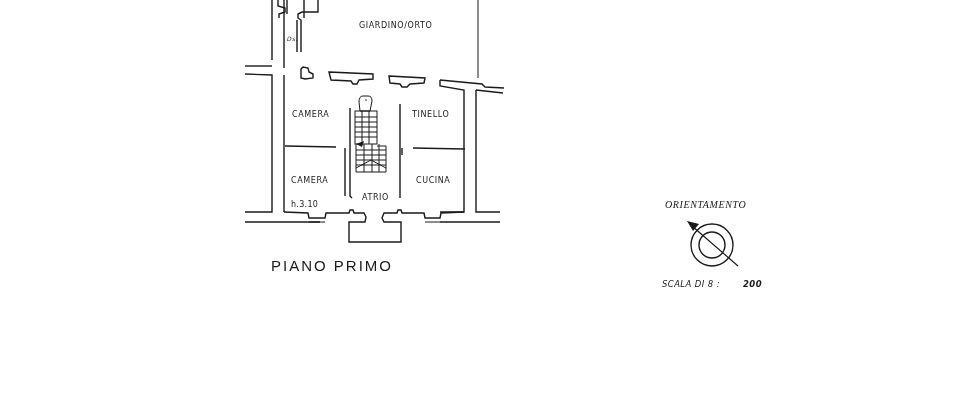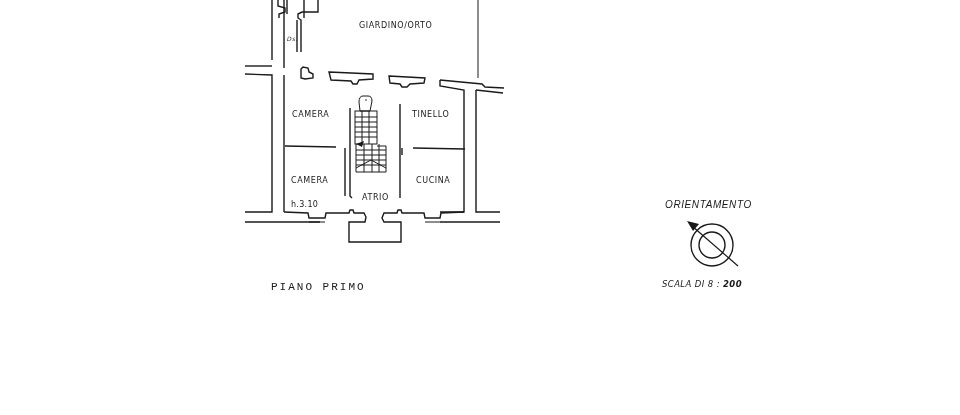--- a/index.html
+++ b/index.html
@@ -1,24 +1,24 @@
 <!DOCTYPE html>
 <html><head>
 <meta charset="utf-8">
 <style>
   html, body { margin: 0; padding: 0; background: #ffffff; }
   body { width: 960px; height: 415px; position: relative; overflow: hidden; font-family: "DejaVu Sans", sans-serif; }
   svg { position: absolute; left: 0; top: 0; }
   .wall { fill: none; stroke: #1a1a1a; stroke-width: 1.4; }
   .thin { fill: none; stroke: #1a1a1a; stroke-width: 1; }
   .room-label { font-family: "DejaVu Sans", sans-serif; font-size: 8px; letter-spacing: 0.6px; fill: #1a1a1a; }
-  .plan-title { position: absolute; left: 271px; top: 281px; font-family: Liberation Mono, monospace; font-size: 11px; letter-spacing: 2px; color: #1a1a1a; }
-  .orient-title { position: absolute; left: 665px; top: 199px; font-family: Liberation Sans, sans-serif; font-style: italic; font-size: 10px; letter-spacing: 0.6px; color: #1a1a1a; }
+  .plan-title { position: absolute; left: 271px; top: 257px; font-family: Liberation Sans, sans-serif; font-size: 15px; letter-spacing: 2px; color: #1a1a1a; }
+  .orient-title { position: absolute; left: 665px; top: 199px; font-family: Liberation Serif, serif; font-style: italic; font-size: 10px; letter-spacing: 0.6px; color: #1a1a1a; }
   .scale-label { position: absolute; left: 662px; top: 279px; font-family: "DejaVu Sans", sans-serif; font-style: italic; font-size: 8.5px; letter-spacing: 0.4px; color: #1a1a1a; }
-  .scale-label b { font-style: italic; }
+  .scale-label b { font-style: italic; margin-left: 20px; }
 </style>
 </head>
 <body>
 
 <svg width="960" height="415" viewBox="0 0 960 415" xmlns="http://www.w3.org/2000/svg">
 
   <g>
     <line class="wall" x1="272" y1="0" x2="272" y2="60"></line>
     <line class="wall" x1="284" y1="0" x2="284" y2="68"></line>
 

